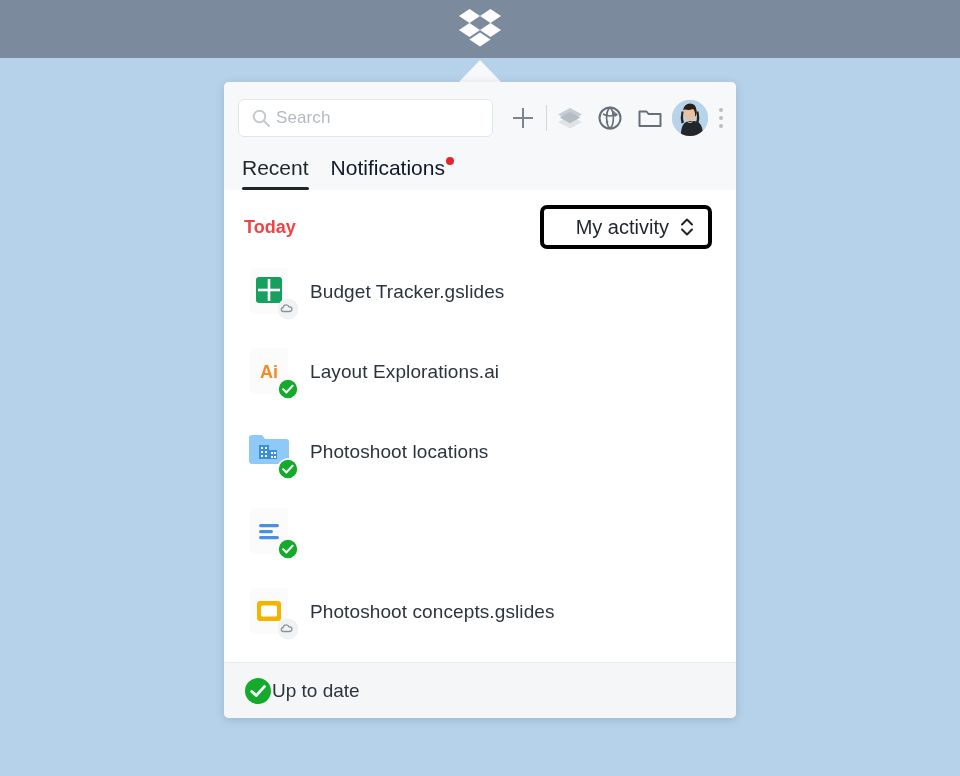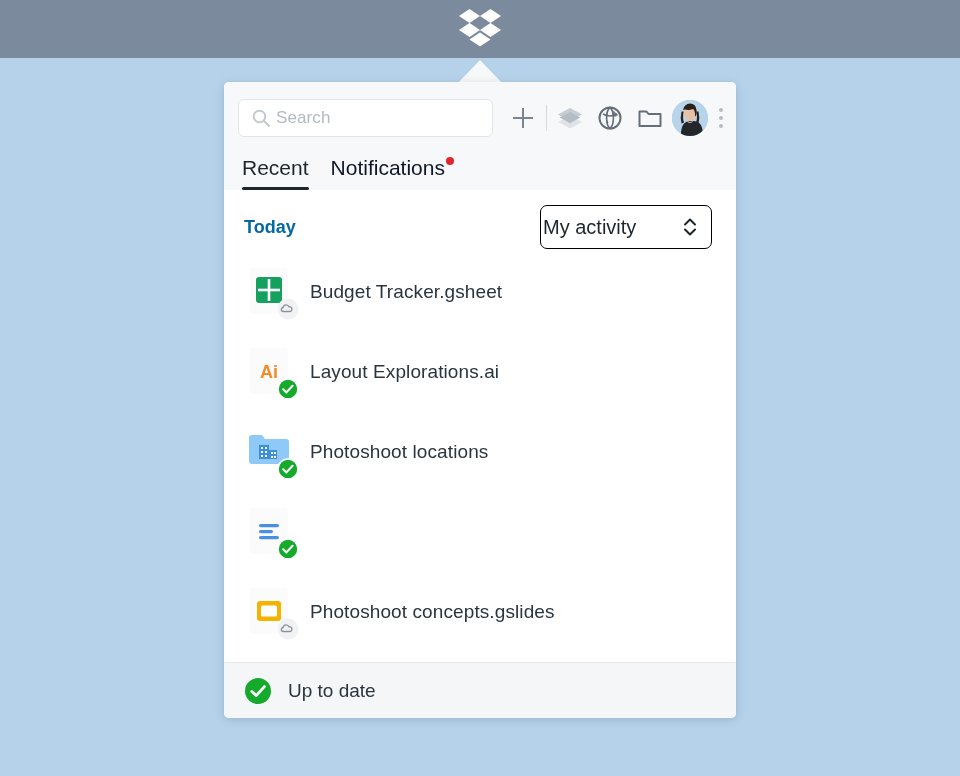--- a/index.html
+++ b/index.html
@@ -168,32 +168,32 @@
   .section-head {
     display: flex;
     align-items: center;
     justify-content: space-between;
     padding: 18px 24px 6px 20px;
     height: 62px;
   }
   .section-title {
     font-size: 18px;
     font-weight: bold;
-    color: #0369a1;
+    color: #ef4444;
   }
   .activity-select {
     height: 44px;
     min-width: 172px;
-    border: 1px solid #000000;
+    border: 4px solid #000000;
     border-radius: 7px;
     background: #fff;
     display: flex;
     align-items: center;
     justify-content: space-between;
-    padding: 0 13px 0 2px;
+    padding: 0 13px 0 32px;
     gap: 10px;
     cursor: pointer;
   }
   .activity-select span {
     font-size: 20px;
     color: #1e252b;
     white-space: nowrap;
   }
 
   
@@ -226,21 +226,20 @@
   }
 
   
   .footer {
     background: #f5f6f7;
     border-top: 1px solid #e8eaec;
     height: 56px;
     display: flex;
     align-items: center;
     padding: 0 20px;
-    gap: 16px;
   }
   .footer-text {
     font-size: 19px;
     color: #2b353e;
   }
 </style>
 </head>
 <body>
 
 <div class="menubar">
@@ -360,21 +359,21 @@
           <rect x="4" y="2" width="38" height="46" rx="4" fill="#fbfbfc"></rect>
           <rect x="10" y="11" width="26" height="26" rx="3" fill="#16a05d"></rect>
           <line x1="23" y1="13" x2="23" y2="35" stroke="#ffffff" stroke-width="2.6"></line>
           <line x1="12" y1="24" x2="34" y2="24" stroke="#ffffff" stroke-width="2.6"></line>
         </svg>
         <svg class="badge" viewBox="0 0 22 22">
           <circle cx="11" cy="11" r="10.5" fill="#f1f2f3"></circle>
           <path d="M6.5 13.5 q-2.2 0 -2.2 -2 q0 -1.8 1.9 -2 q0.3 -2.6 3 -2.6 q2.3 0 2.9 2.1 q0.4 -0.2 0.9 -0.2 q1.9 0 1.9 2.2 q0 2.5 -2.4 2.5 Z" fill="none" stroke="#8b949c" stroke-width="1.3" stroke-linejoin="round"></path>
         </svg>
       </div>
-      <div class="file-name">Budget Tracker.gsheet</div>
+      <div class="file-name">Budget Tracker.gslides</div>
     </div>
 
     <div class="file-row">
       <div class="icon-cell">
         <svg width="46" height="52" viewBox="0 0 46 52">
           <rect x="4" y="2" width="38" height="46" rx="4" fill="#fbfbfc"></rect>
           <text x="23" y="32" text-anchor="middle" font-family="Liberation Sans, sans-serif" font-size="18" font-weight="bold" fill="#f28c28">Ai</text>
         </svg>
         <svg class="badge" viewBox="0 0 22 22">
           <circle cx="11" cy="11" r="10" fill="#15aa2c" stroke="#ffffff" stroke-width="1.6"></circle>

